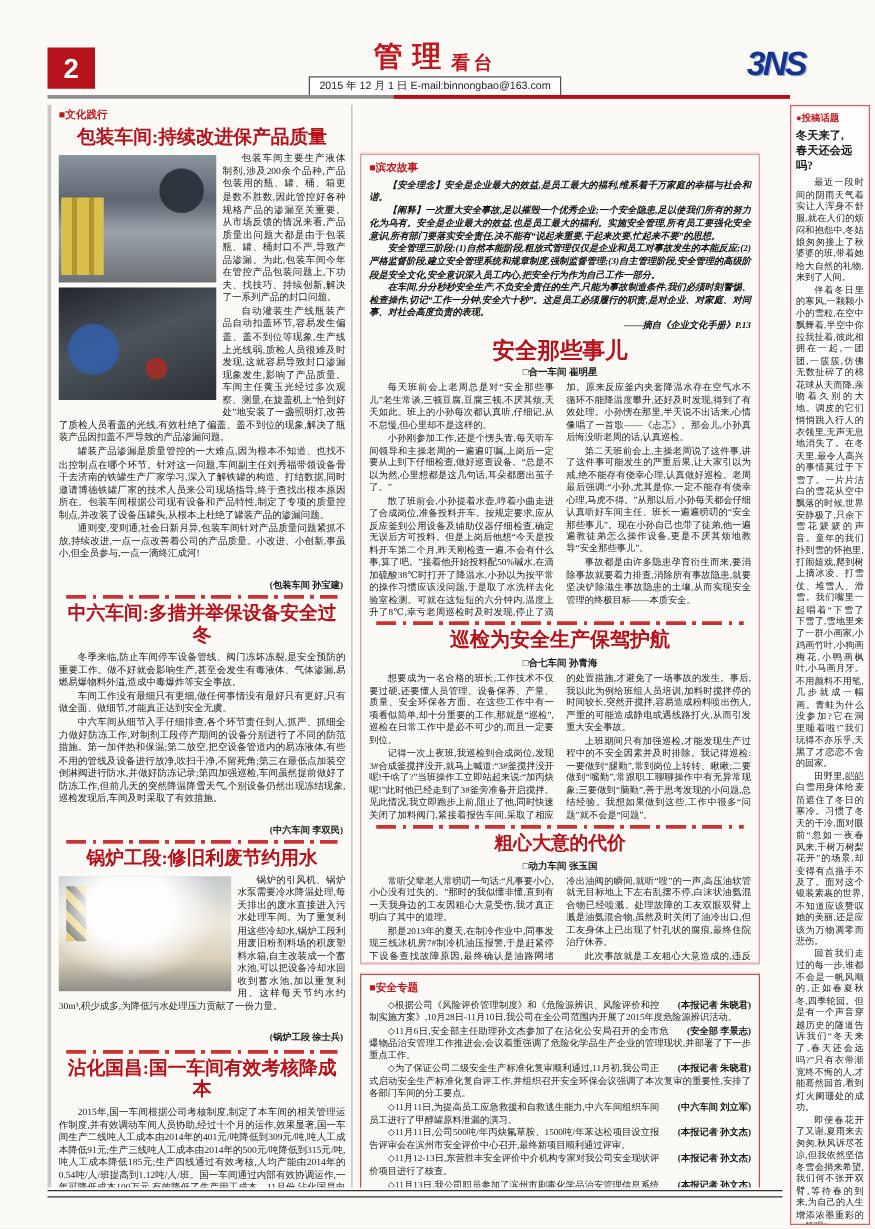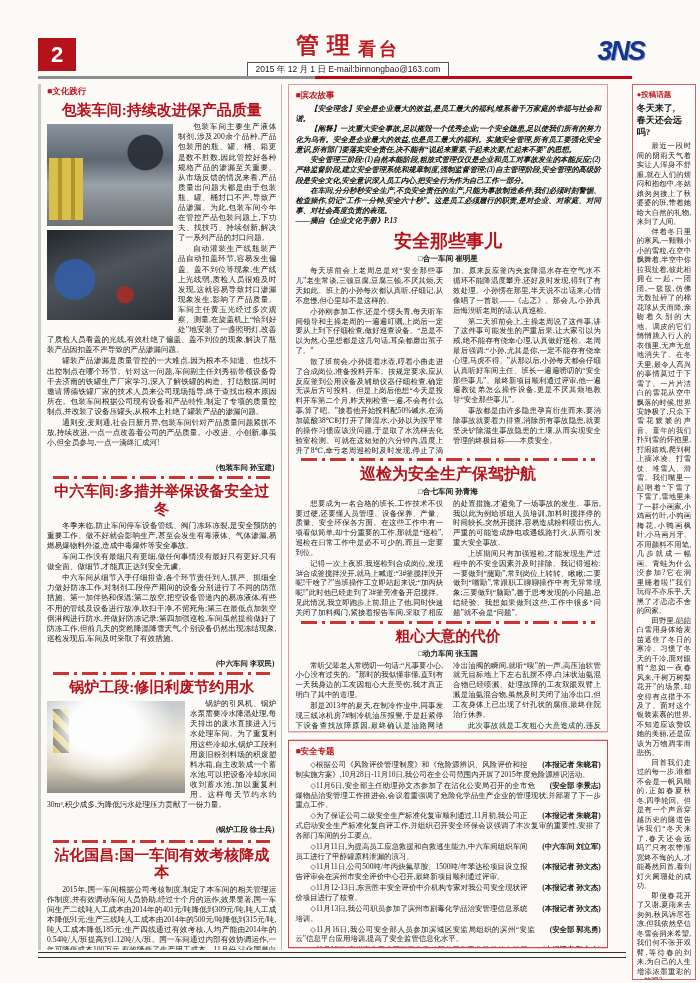--- a/index.html
+++ b/index.html
@@ -5,21 +5,21 @@
   html,body{margin:0;padding:0;background:#e8e6e1;}
   .page{position:relative;width:700px;height:983px;background:#fbfaf7;margin:0 auto;
         font-family:"Liberation Serif","DejaVu Serif",serif;color:#1a1a1a;overflow:hidden;}
   
   .hdr{position:absolute;left:38px;top:34px;width:624px;height:40px;}
   .pageno{position:absolute;left:0;top:4px;width:38px;height:33px;background:#b5121b;color:#fff;
           font-family:"Liberation Sans",sans-serif;font-weight:bold;font-size:22px;
           display:flex;align-items:center;justify-content:center;}
   .mast{position:absolute;left:180px;top:-4px;width:260px;text-align:center;color:#c0181f;}
   .mast .m1{font-size:23px;font-weight:bold;letter-spacing:8px;}
-  .mast .m2{font-size:18px;font-weight:bold;letter-spacing:3px;position:relative;top:2px;}
+  .mast .m2{font-size:15px;font-weight:bold;letter-spacing:3px;position:relative;top:2px;}
   .datebox{position:absolute;left:155px;top:24px;width:310px;text-align:center;}
   .datebox span{display:inline-block;border:1px solid #555;background:#fff;
       font-family:"Liberation Sans",sans-serif;font-size:8.5px;padding:1px 8px;}
   .logo{position:absolute;right:18px;top:2px;font-family:"Liberation Sans",sans-serif;
         font-style:italic;font-weight:bold;font-size:27px;color:#16348c;letter-spacing:-2px;
         text-shadow:1px 1px 0 #9aa8d8;}
   .hdr-rule{position:absolute;left:38px;top:76px;width:594px;height:3px;background:#8f8f8f;}
   .hdr-rule .red{position:absolute;left:277px;top:0;right:0;height:3px;background:#c00715;}
   
   .cols{position:absolute;left:38px;top:84px;width:658px;display:flex;align-items:flex-start;}
@@ -55,26 +55,26 @@
       radial-gradient(ellipse at 42% 28%,rgba(255,255,255,.95) 0 30%,transparent 62%),
       repeating-linear-gradient(45deg,#d8b83a 0 6px,#44423c 6px 12px),
       linear-gradient(180deg,#c4c9cd 0%,#ece8dc 40%,#d9d0ba 72%,#8e8c86 100%);
       background-size:100% 100%,16px 44px,100% 100%;
       background-position:0 0,6px 8px,0 0;background-repeat:no-repeat;}
   
   .newsbox{margin-top:16px;border-top:2px solid #eab308;padding-top:2px;}
   .item{font-size:7.4px;line-height:1.33;text-align:justify;text-indent:2em;margin:0 0 1px;}
   .item .c{float:right;font-weight:bold;}
   
-  .mbox{border:1px solid #e09a9a;outline:1px solid #f3cdcd;padding:3px 6px;box-sizing:border-box;}
+  .mbox{border:1px solid #e09a9a;outline:1px solid #f3cdcd;padding:3px 6px;box-sizing:border-box;margin-top:39px;}
   .mbox1{height:648px;overflow:hidden;}
   .mbox2{height:208px;overflow:hidden;margin-top:8px;border:1.5px solid #cc4a4a;}
   .intro p{margin:0;font-size:7.4px;line-height:1.38;text-align:justify;text-indent:2em;
            font-style:italic;font-weight:bold;color:#111;}
-  .intro .src{text-indent:0;}
+  .intro .src{text-align:right;text-indent:0;}
   .hl.m1{font-size:18px;}  .hl.m2{font-size:16px;}  .hl.m3{font-size:15px;}
   .byline{text-align:center;font-size:7.6px;font-weight:bold;margin:0 0 2px;}
   .twocol{column-count:2;column-gap:10px;}
   .twocol p{font-size:7.4px;}
   
   .sb-label{color:#c0181f;font-weight:bold;font-size:7.5px;font-family:"Liberation Sans",sans-serif;margin:1px 0 2px;}
   .sb-title{font-weight:bold;font-size:9px;line-height:1.35;margin-bottom:3px;}
   .sb p{font-size:7.3px;line-height:1.3;text-align:justify;text-indent:2em;margin:0;}
 </style>
 </head>
@@ -188,21 +188,21 @@
 
         <div>
           <div class="hl m1">安全那些事儿</div>
           <div class="byline">□合一车间 崔明星</div>
           <div class="body twocol">
             <div>
 
             <p>每天班前会上老周总是对“安全那些事儿”老生常谈,三顿豆腐,豆腐三顿,不厌其烦,天天如此。班上的小孙每次都认真听,仔细记,从不怠慢,但心里却不是这样的。</p>
                 <p>小孙刚参加工作,还是个愣头青,每天听车间领导和主操老周的一遍遍叮嘱,上岗后一定要从上到下仔细检查,做好巡查设备。“总是不以为然,心里想都是这几句话,耳朵都磨出茧子了。”</p>
                 <p>散了班前会,小孙提着水壶,哼着小曲走进了合成岗位,准备投料开车。按规定要求,应从反应釜到公用设备及辅助仪器仔细检查,确定无误后方可投料。但是上岗后他想“今天是投料开车第二个月,昨天刚检查一遍,不会有什么事,算了吧。”接着他开始投料配50%碱水,在滴加硫酸38℃时打开了降温水,小孙以为按平常的操作习惯应该没问题,于是取了水洗样去化验室检测。可就在这短短的六分钟内,温度上升了8℃,幸亏老周巡检时及时发现,停止了滴加。原来反应釜内夹套降温水存在空气水不循环不能降温度攀升,还好及时发现,得到了有效处理。小孙愣在那里,半天说不出话来,心情像唱了一首歌——《忐忑》。那会儿,小孙真后悔没听老周的话,认真巡检。</p>
-                <p>第二天班前会上,主操老周说了这件事,讲了这件事可能发生的严重后果,让大家引以为戒,绝不能存有侥幸心理,认真做好巡检。老周最后强调:“小孙,尤其是你,一定不能存有侥幸心理,马虎不得。”从那以后,小孙每天都会仔细认真听好车间主任、班长一遍遍唠叨的“安全那些事儿”。最终新项目顺利通过评审,他一遍遍教徒弟怎么操作设备,更是不厌其烦地教导“安全那些事儿”。</p>
+                <p>第二天班前会上,主操老周说了这件事,讲了这件事可能发生的严重后果,让大家引以为戒,绝不能存有侥幸心理,认真做好巡检。老周最后强调:“小孙,尤其是你,一定不能存有侥幸心理,马虎不得。”从那以后,小孙每天都会仔细认真听好车间主任、班长一遍遍唠叨的“安全那些事儿”。现在小孙自己也带了徒弟,他一遍遍教徒弟怎么操作设备,更是不厌其烦地教导“安全那些事儿”。</p>
                 <p>事故都是由许多隐患孕育衍生而来,要消除事故就要着力排查,消除所有事故隐患,就要坚决铲除滋生事故隐患的土壤,从而实现安全管理的终极目标——本质安全。</p>
               </div>
           </div>
         </div>
 
         <div class="sep"></div>
 
         <div>
           <div class="hl m2">巡检为安全生产保驾护航</div>
           <div class="byline">□合七车间 孙青海</div>

